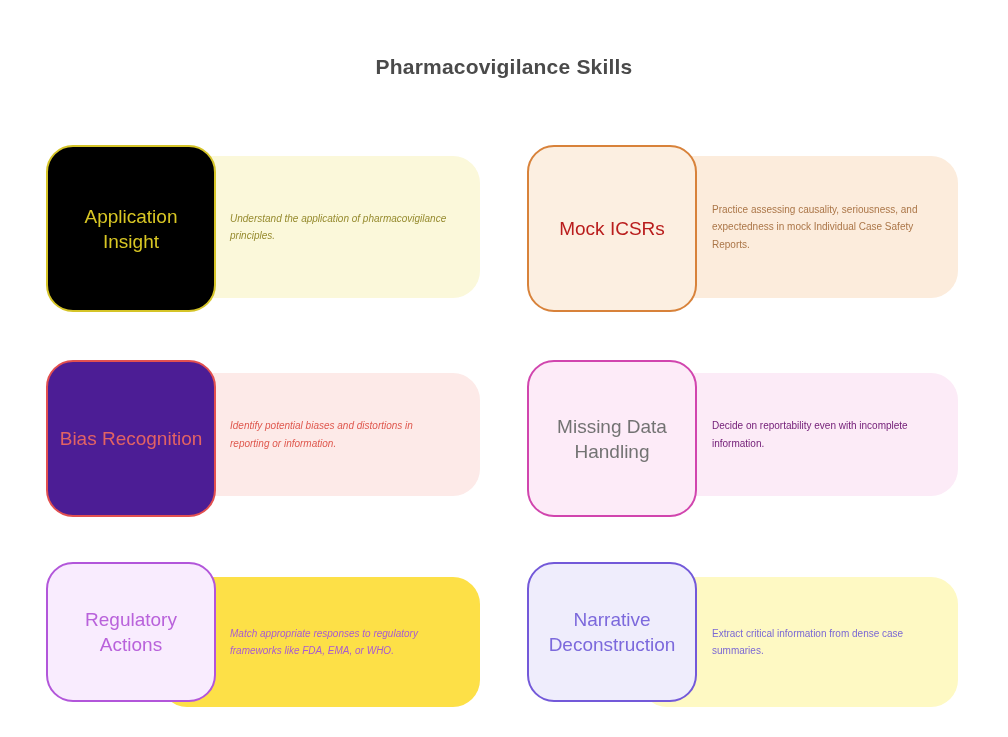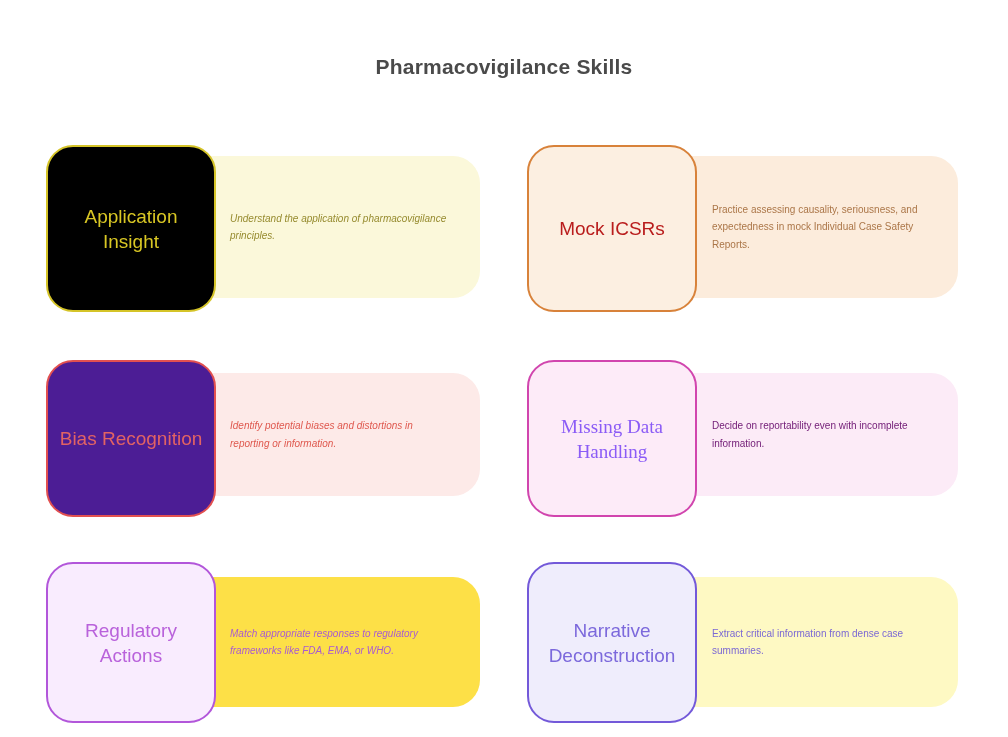--- a/index.html
+++ b/index.html
@@ -60,21 +60,21 @@
   
   .r1 { top: 145px; }
   .r1 .square { height: 167px; }
   .r1 .panel  { top: 11px; height: 142px; }
 
   .r2 { top: 360px; }
   .r2 .square { height: 157px; }
   .r2 .panel  { top: 13px; height: 123px; }
 
   .r3 { top: 562px; }
-  .r3 .square { height: 161px; justify-content: flex-end; }
+  .r3 .square { height: 140px; justify-content: flex-end; }
   .r3 .panel  { top: 15px; height: 130px; }
 
   
   .col-l { left: 46px; width: 434px; }
   .col-l .panel { left: 114px; width: 320px; padding: 8px 26px 8px 70px; font-style: italic; }
 
   .col-r { left: 527px; width: 431px; }
   .col-r .panel { left: 113px; width: 318px; padding: 8px 24px 8px 72px; }
 </style>
 </head>
@@ -107,21 +107,21 @@
   <div class="square" style="background-color: #4c1d95; border-color: rgb(226, 80, 80);">
     <span class="sq-title" style="color: rgb(226, 99, 99);">Bias Recognition</span>
   </div>
 </div>
 
 <div class="card r2 col-r">
   <div class="panel" style="background-color: rgb(252, 235, 247);">
     <p class="desc" style="color: #701a75;">Decide on reportability even with incomplete information.</p>
   </div>
   <div class="square" style="background-color: rgb(253, 235, 248); border-color: rgb(209, 69, 174);">
-    <span class="sq-title" style="color: #8b5cf6; font-family: Liberation Serif, serif;">Missing Data Handling</span>
+    <span class="sq-title" style="color: #737373;">Missing Data Handling</span>
   </div>
 </div>
 
 <div class="card r3 col-l">
   <div class="panel" style="background-color: #fde047;">
     <p class="desc" style="color: rgb(169, 91, 208);">Match appropriate responses to regulatory frameworks like FDA, EMA, or WHO.</p>
   </div>
   <div class="square" style="background-color: rgb(249, 236, 254); border-color: rgb(178, 86, 218);">
     <span class="sq-title" style="color: rgb(185, 98, 219);">Regulatory Actions</span>
   </div>

